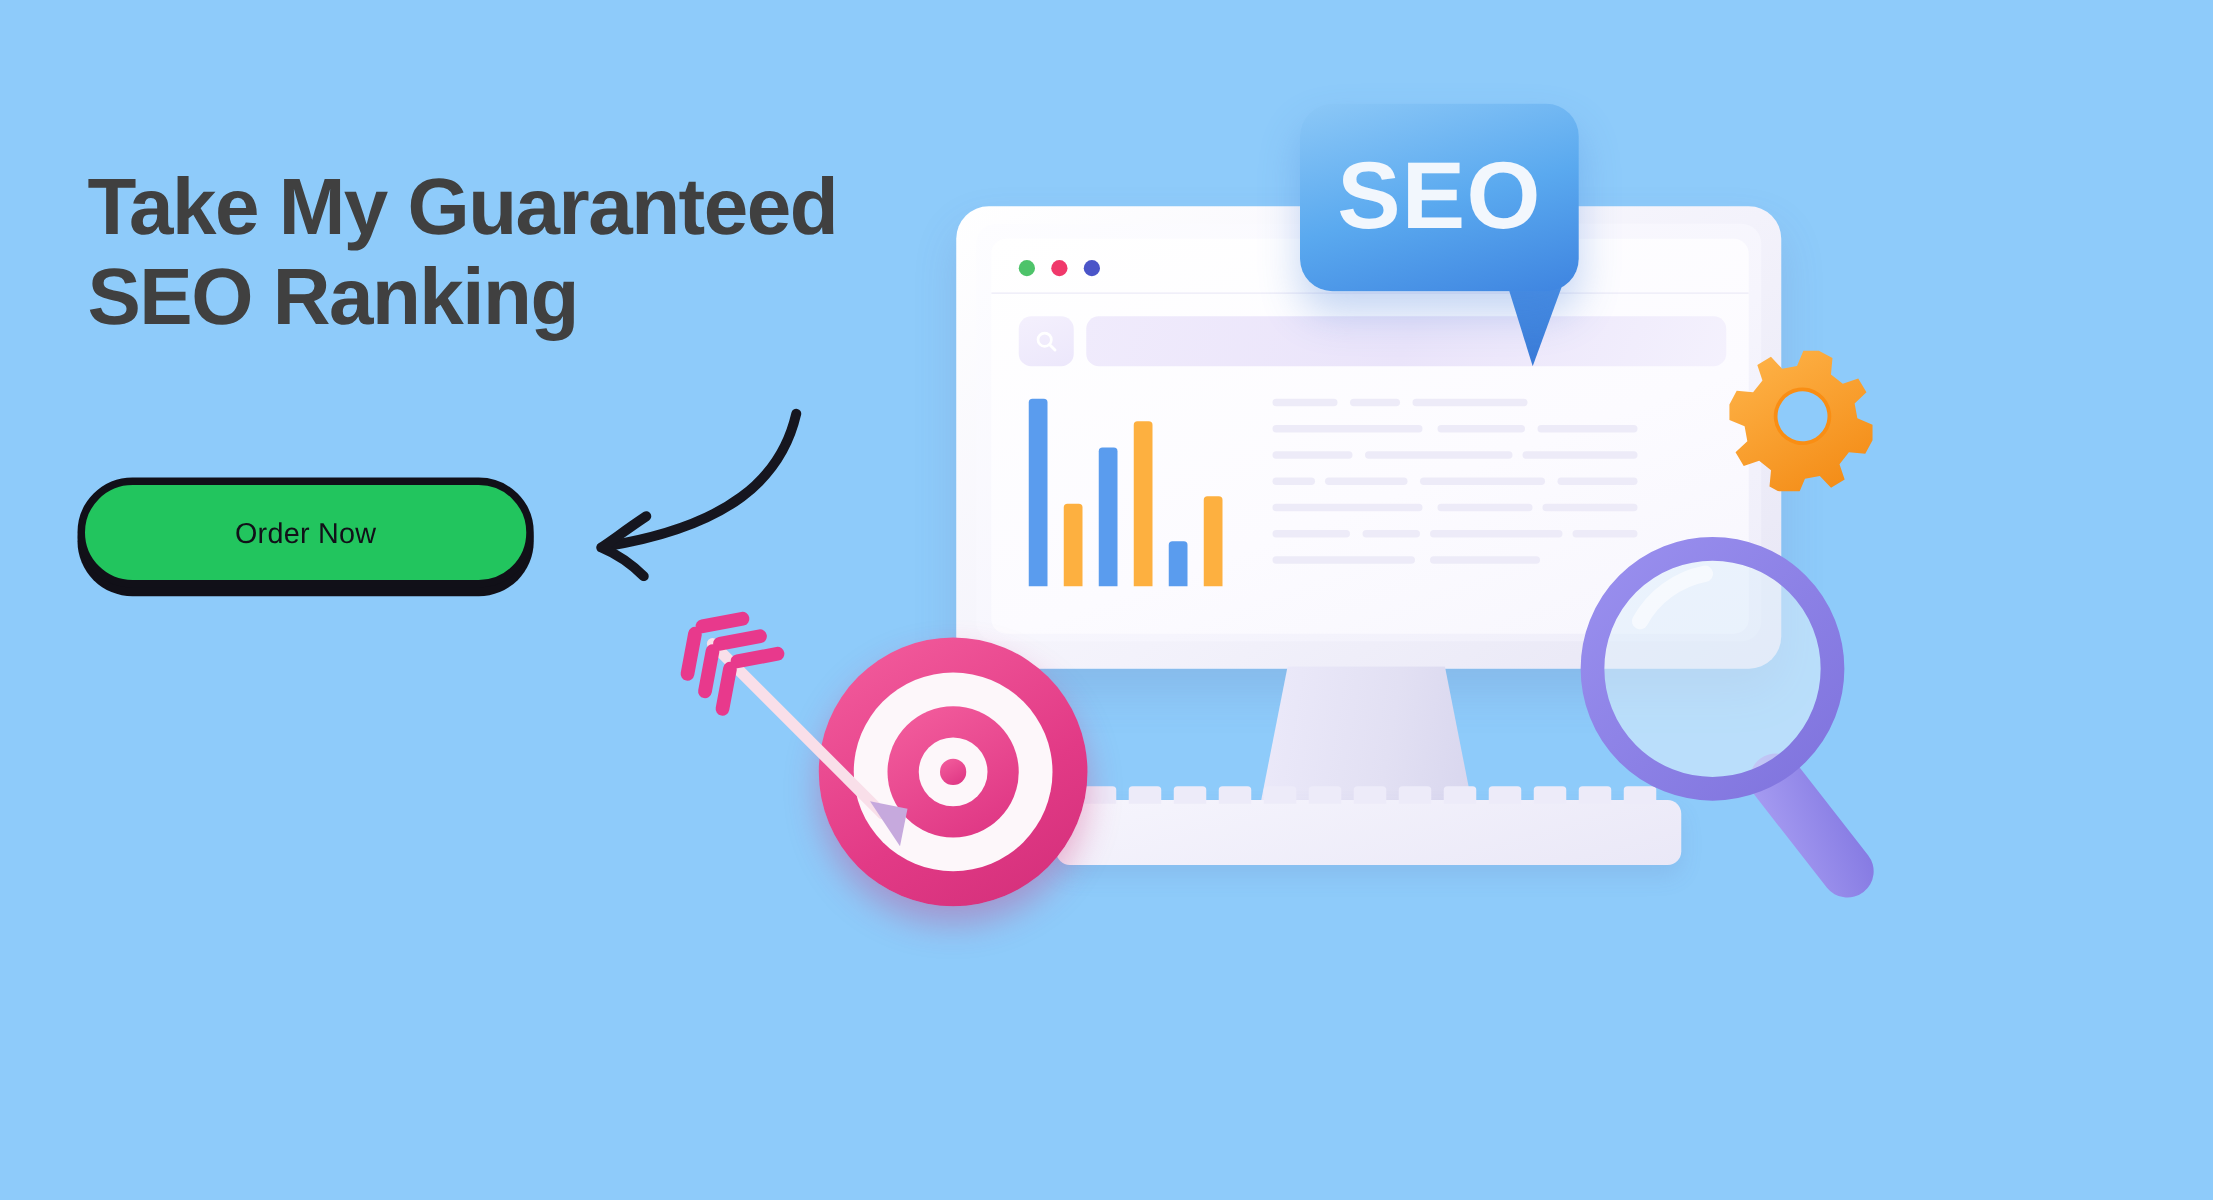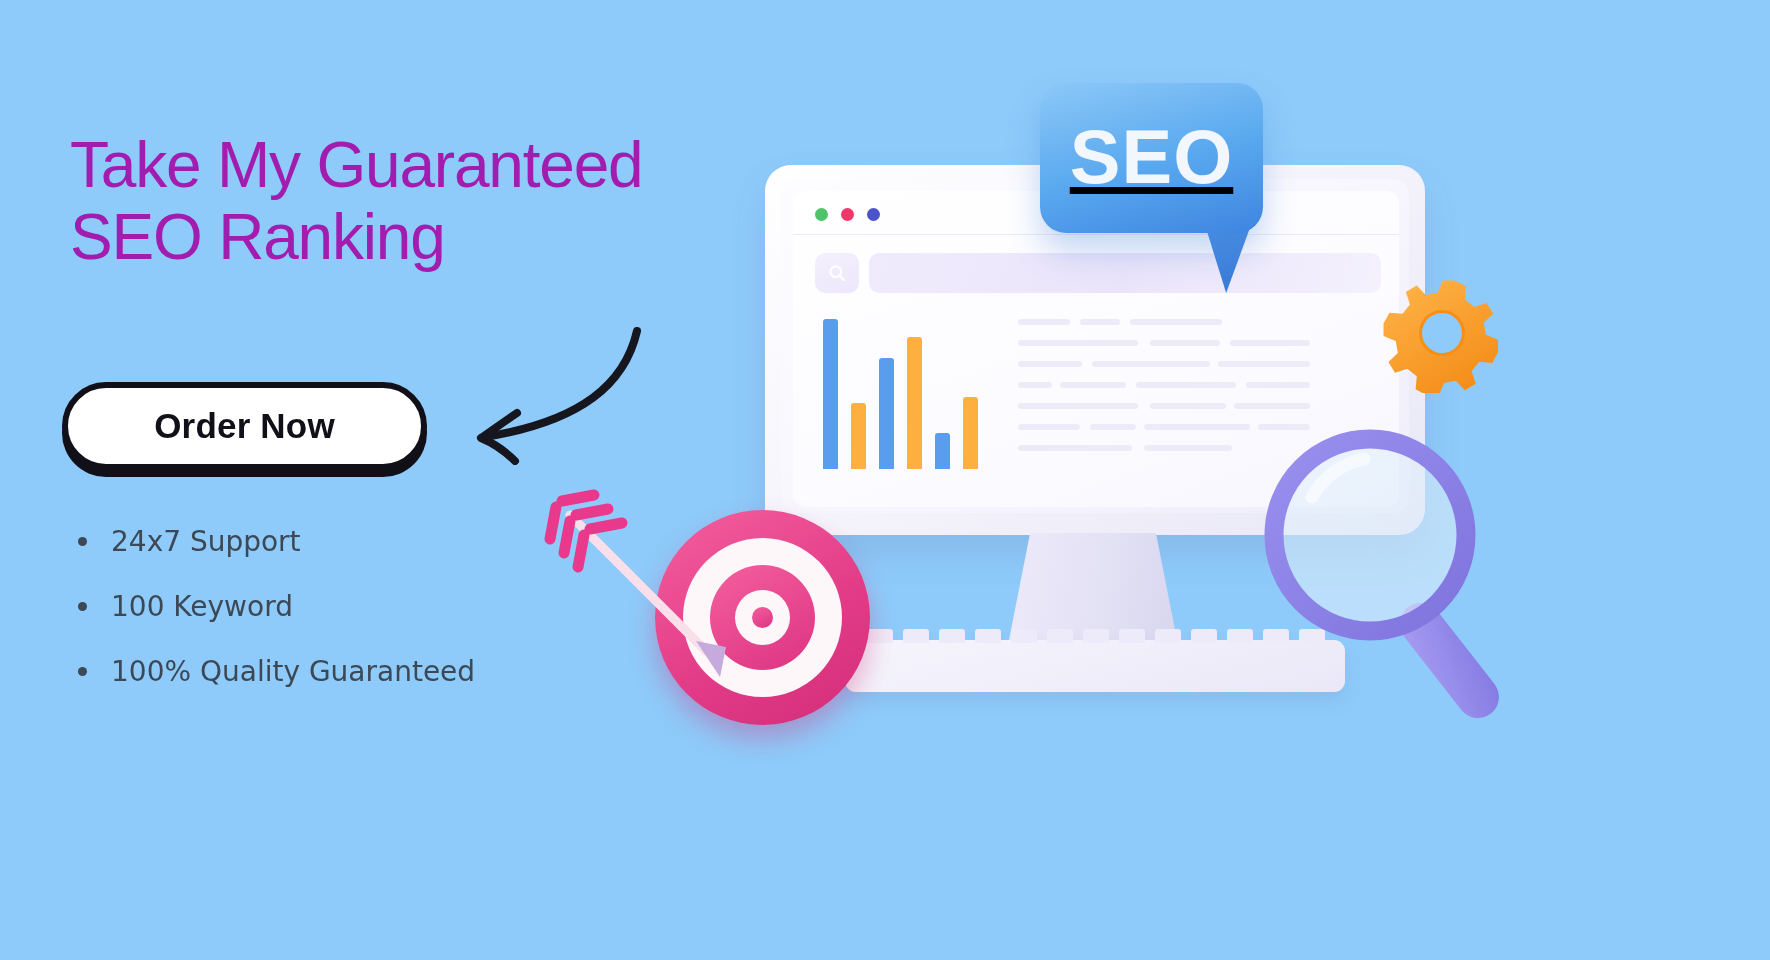--- a/index.html
+++ b/index.html
@@ -13,34 +13,34 @@
   #stage { position:relative; width:1770px; height:960px; background:#8ecbfa; overflow:hidden; }
 
   
   .copy { position:absolute; left:70px; top:108px; width:760px; }
   .eyebrow {
     font-size:31px; color:#5e6b78; letter-spacing:.2px;
     font-family:"DejaVu Sans", sans-serif; font-weight:400;
   }
   .headline {
     margin-top:22px;
-    font-size:64px; line-height:1.12; font-weight:400;
-    color:#a21caf; letter-spacing:-1.2px;
+    font-size:64px; line-height:1.12; font-weight:700;
+    color:#404040; letter-spacing:-1.2px;
     font-family:"Liberation Sans", sans-serif;
   }
   .headline .l2 { display:block; }
 
   .cta-wrap { position:absolute; left:62px; top:382px; }
   .cta {
     display:flex; align-items:center; justify-content:center;
     width:365px; height:88px;
-    background:#ffffff;
+    background:#22c55e;
     border:6px solid #111018;
     border-radius:48px;
-    font-size:35px; font-weight:700; color:#111018;
+    font-size:23px; font-weight:400; color:#111018;
     letter-spacing:.2px;
     box-shadow:0 7px 0 0 #111018;
     cursor:pointer;
     font-family:"Liberation Sans", sans-serif;
   }
 
   .bullets { position:absolute; left:78px; top:525px; list-style:none; }
   .bullets li {
     display:flex; align-items:center;
     font-size:28px; color:#3c4856; margin-bottom:32px;
@@ -111,21 +111,21 @@
     box-shadow:0 9px 18px rgba(96,100,160,.13);
   }
   .key { position:absolute; top:-11px; width:26px; height:14px; background:#edebf9; border-radius:3px 3px 0 0; }
 
   
   .seo-bubble {
     position:absolute; left:420px; top:28px; width:223px; height:150px;
     background:linear-gradient(165deg,#8cc8f7 0%,#5aa9ef 52%,#3e84e0 100%);
     border-radius:26px;
     box-shadow:0 18px 32px rgba(62,122,216,.30);
-    display:flex; align-items:center; justify-content:center;text-decoration:underline;
+    display:flex; align-items:center; justify-content:center;
   }
   .seo-bubble span {
     font-size:76px; font-weight:800; color:#f2f7fd;
     letter-spacing:1px; font-family:"Liberation Sans", sans-serif;
     transform:translateY(-2px);
   }
   .seo-tail {
     position:absolute; left:585px; top:170px; width:46px; height:68px;
     background:linear-gradient(170deg,#4a93e6,#3878d6);
     clip-path:polygon(0 0,100% 0,46% 100%);
@@ -157,34 +157,20 @@
     <h1 class="headline">
       <span>Take My Guaranteed</span>
       <span class="l2">SEO Ranking</span>
     </h1>
   </div>
 
   <div class="cta-wrap">
     <div class="cta">Order Now</div>
   </div>
 
-  <ul class="bullets">
-    <li>
-      <span class="dot"></span>
-      <span>24x7 Support</span>
-    </li>
-    <li>
-      <span class="dot"></span>
-      <span>100 Keyword</span>
-    </li>
-    <li>
-      <span class="dot"></span>
-      <span>100% Quality Guaranteed</span>
-    </li>
-  </ul>
 
   <svg class="arrow" viewBox="0 0 190 140">
     <path d="M182 6 C170 58 128 96 30 112" fill="none" stroke="#16161f" stroke-width="8" stroke-linecap="round"></path>
     <path d="M62 88 C44 100 34 108 26 113 C38 118 50 126 60 136" fill="none" stroke="#16161f" stroke-width="8" stroke-linecap="round" stroke-linejoin="round"></path>
   </svg>
 
   <div class="illo">
 
     <div class="monitor-outer">
       <div class="monitor-inner">

